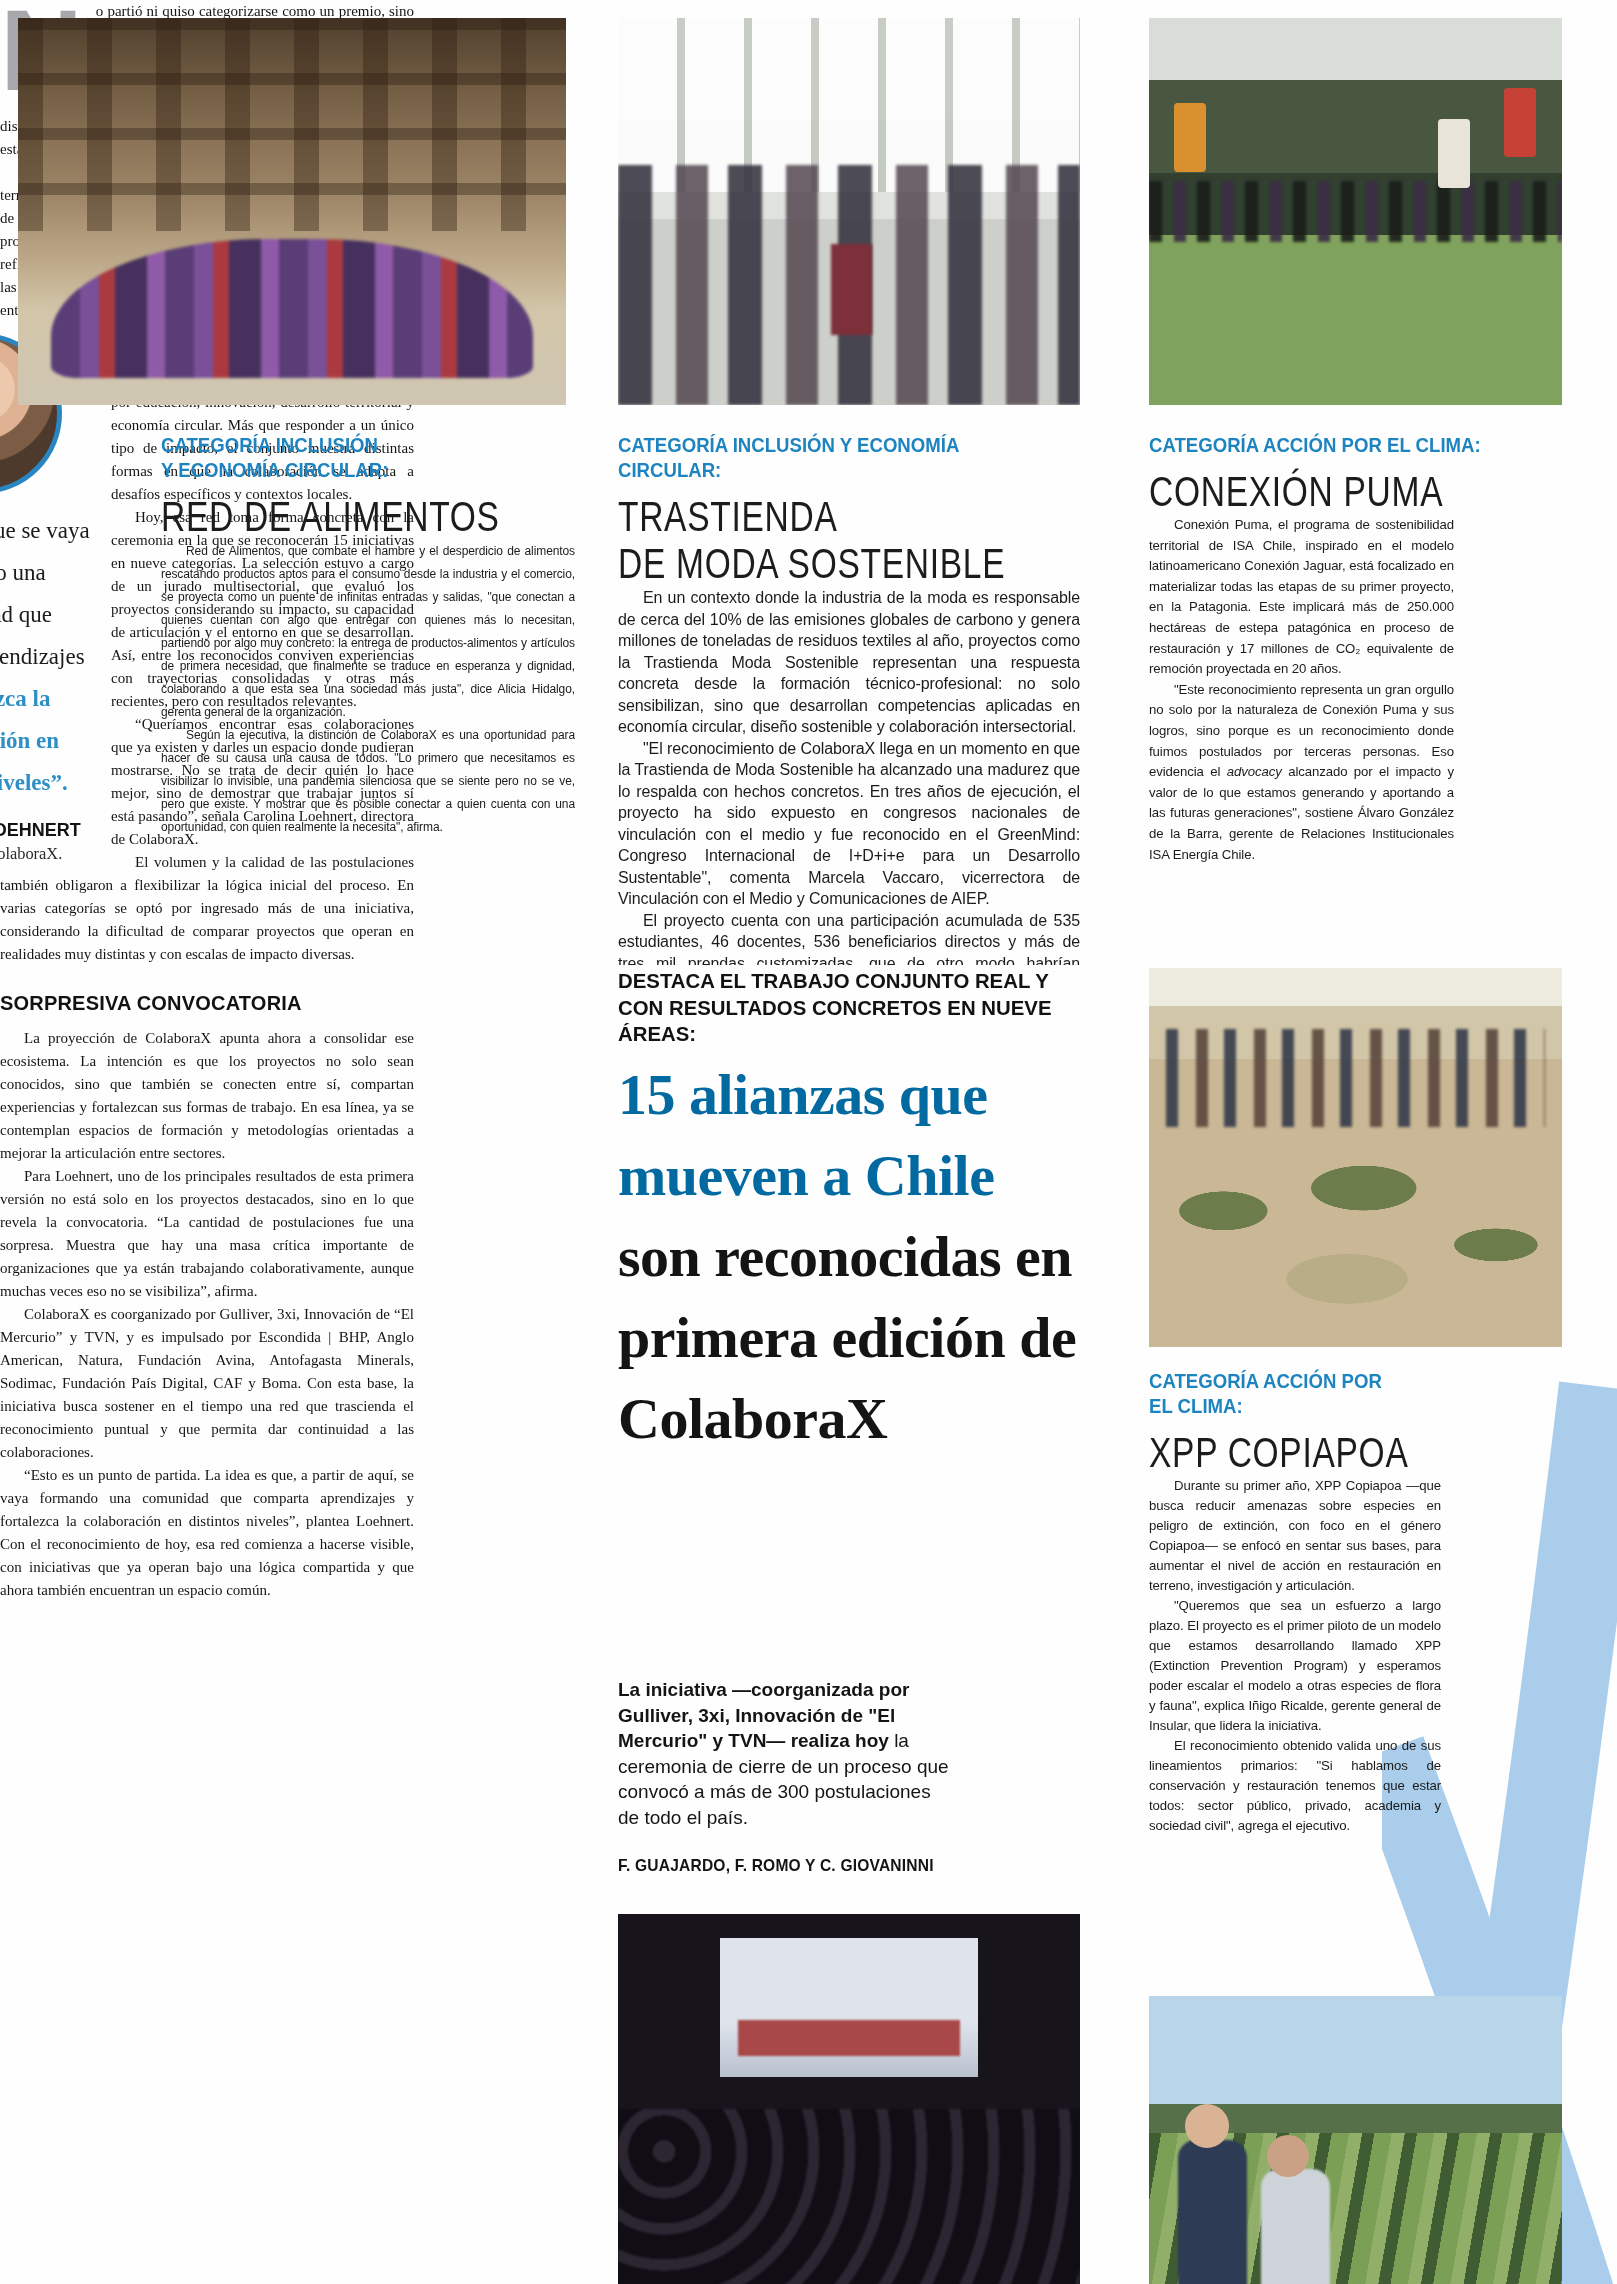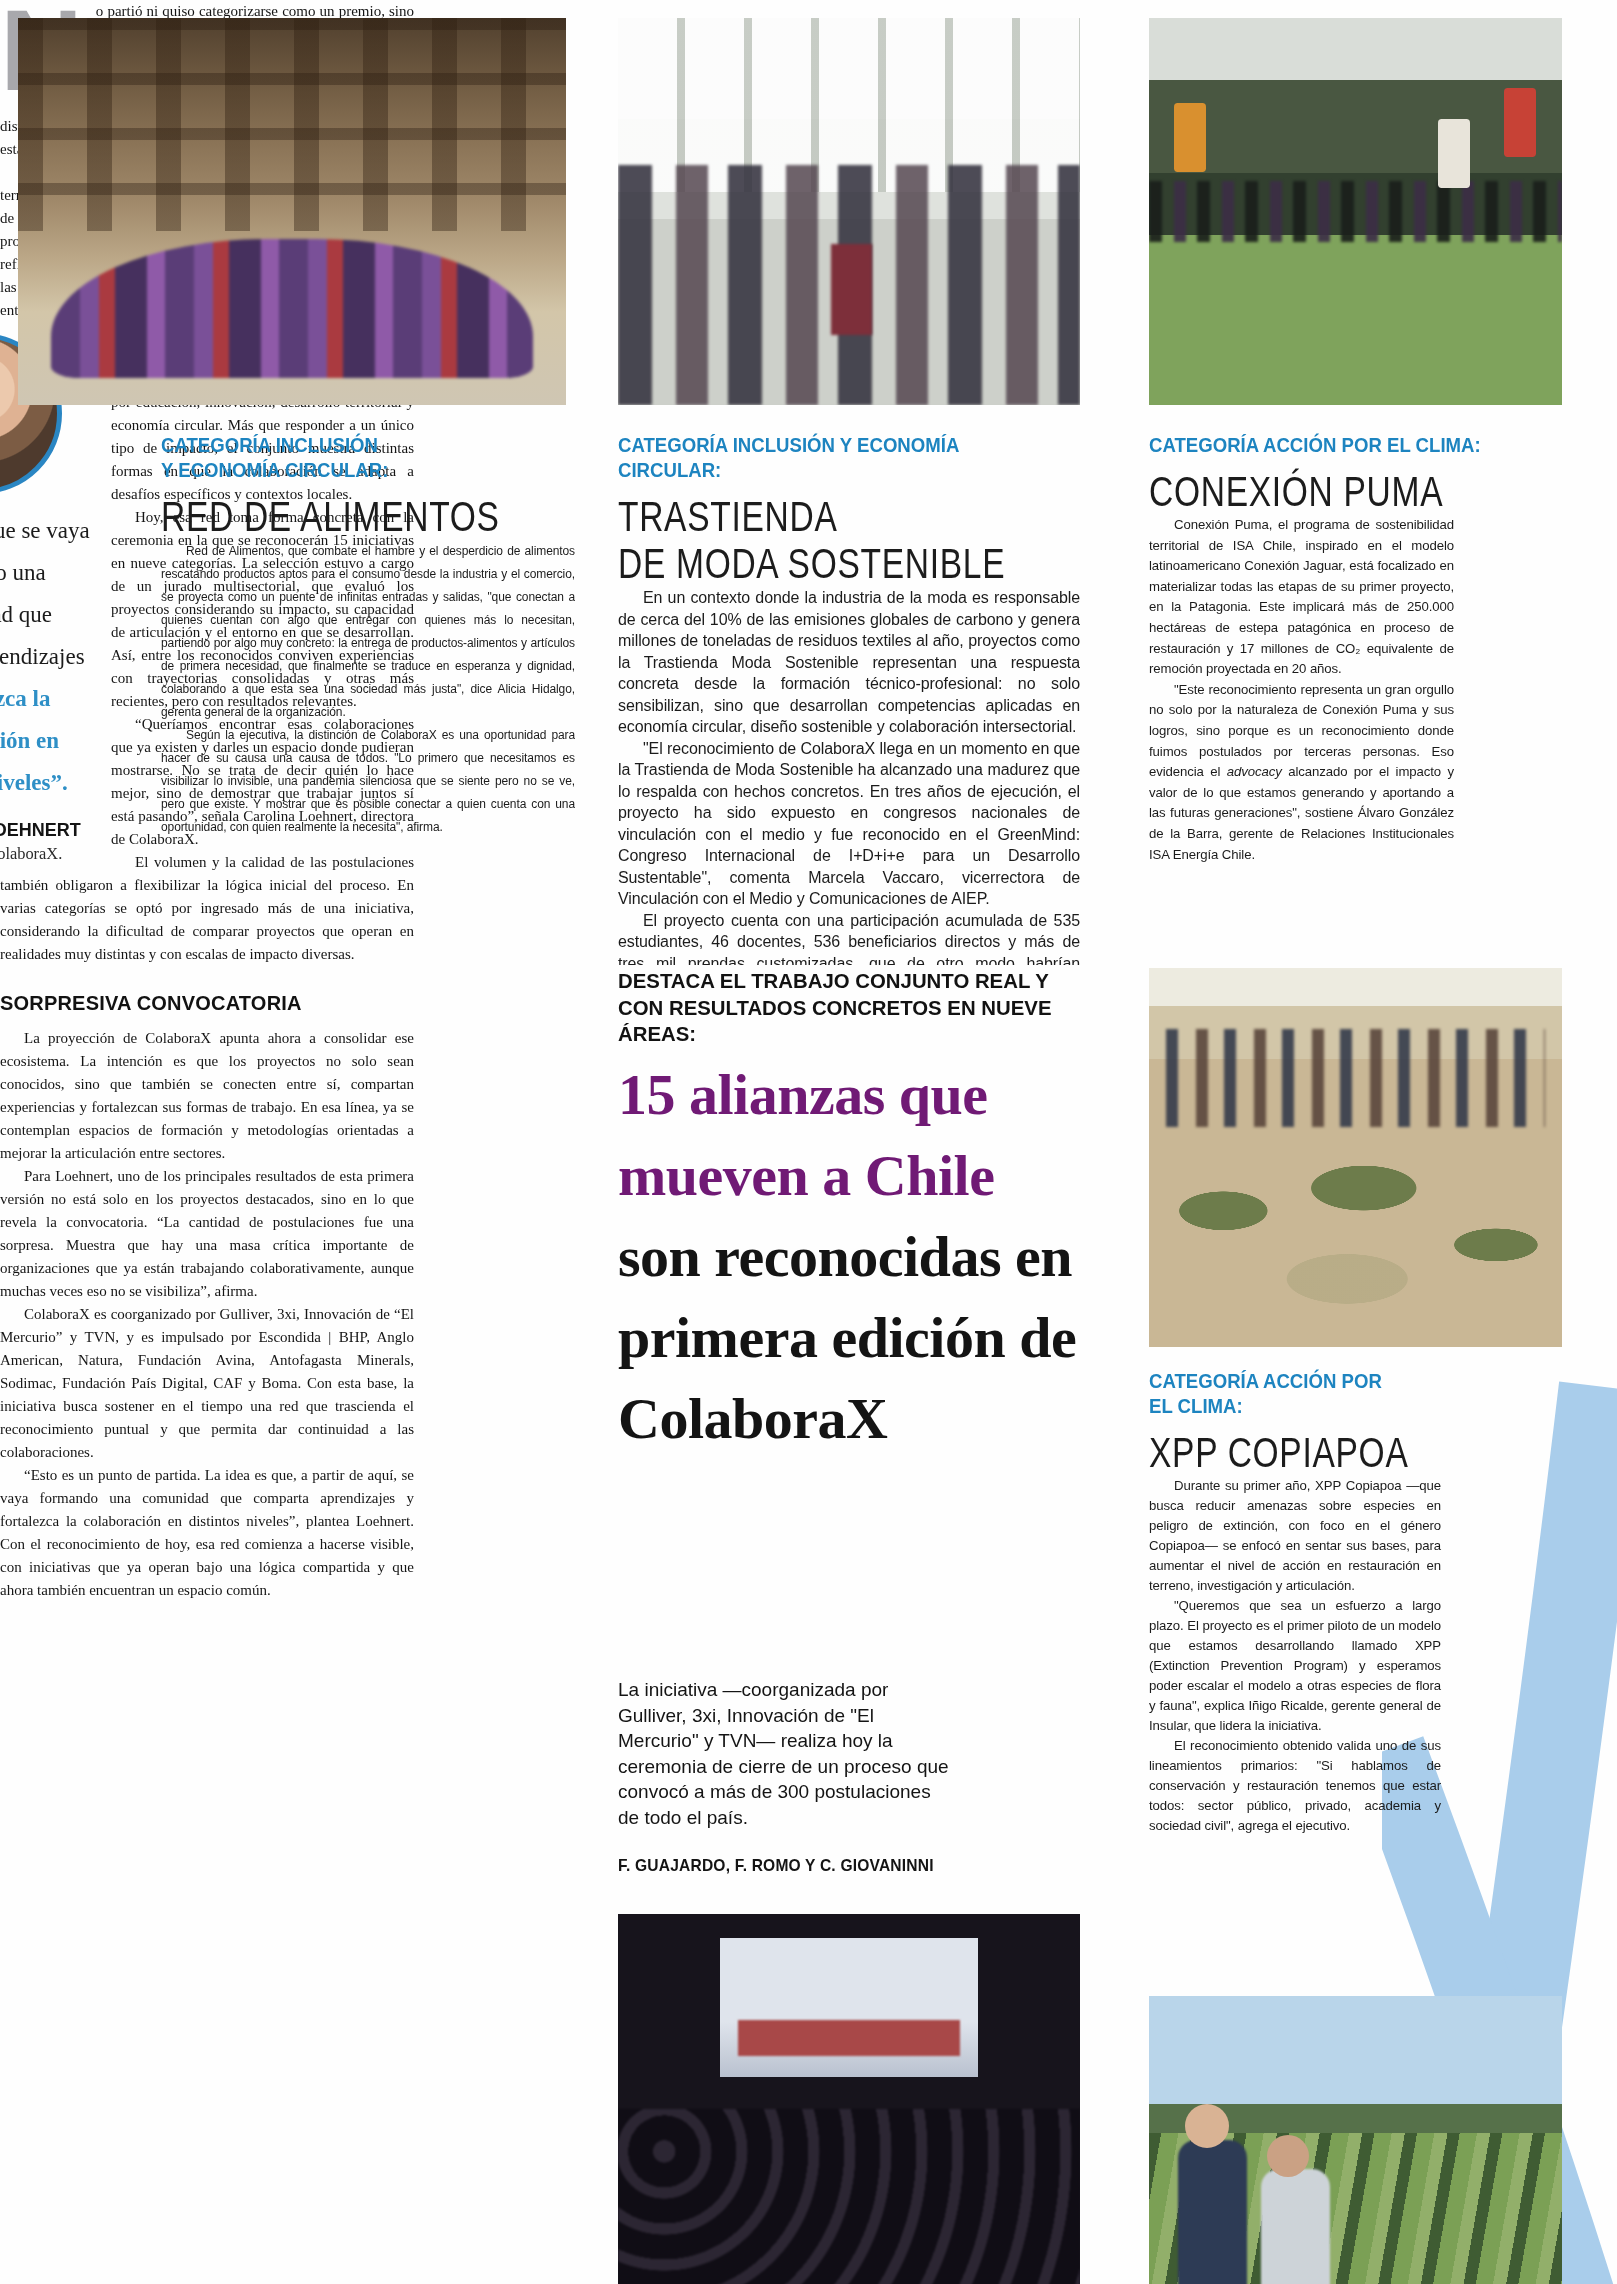--- a/index.html
+++ b/index.html
@@ -11,24 +11,24 @@
              transform:scaleX(.78);transform-origin:left top;white-space:nowrap;}
   .body-sans p{margin:0;text-indent:25px;text-align:justify;letter-spacing:-0.1px;}
   .serif{font-family:"Liberation Serif",serif;}
   .feature-body p{margin:0;text-indent:24px;text-align:justify;font-family:"Liberation Serif",serif;
                   font-size:15px;line-height:23px;color:#151515;}
   .feature-body p.lead{text-indent:0;}
   .dropcap{float:left;font-family:"Liberation Sans",sans-serif;font-weight:700;font-size:115px;line-height:90px;
            color:#a8a8ac;margin:4.6px 12.8px 0 0;}
   .kicker{font-weight:700;font-size:21px;line-height:26.5px;color:#121212;transform:scaleX(.97);transform-origin:left top;}
   .headline{font-family:"Liberation Serif",serif;font-weight:700;font-size:58px;line-height:81px;letter-spacing:-0.5px;}
-  .headline .hl-blue{color:#701a75;}
+  .headline .hl-blue{color:#0369a1;}
   .headline .hl-black{color:#141414;}
   .deck{font-size:19px;line-height:25.6px;color:#141414;text-align:left;}
-  .deck .deck-bold{font-weight:400;margin-top:13px;}
+  .deck .deck-bold{font-weight:700;margin-top:13px;}
   .byline{font-weight:700;font-size:16.4px;letter-spacing:0.2px;color:#141414;transform:scaleX(.95);transform-origin:left top;}
   .subhead{font-weight:700;font-size:20px;letter-spacing:0.2px;color:#121212;margin:25.6px 0 12.8px;text-indent:0;
            font-family:"Liberation Sans",sans-serif;}
   
   .quote-float{float:left;width:219px;margin:11px 20px 6.4px -128px;text-align:center;}
   .portrait{width:151px;height:151px;border-radius:50%;margin:0 auto 16.4px;border:5.5px solid #2a86c3;
             background:radial-gradient(circle at 50% 34%,#ecc9ad 0 26%,#dfb293 27% 40%,#7c5c44 41% 58%,#4e3a2d 59% 100%);}
   .pull-quote{font-family:"Liberation Serif",serif;font-size:23px;line-height:42px;color:#1b1b1b;}
   .pull-quote .pq-blue{color:#2e8fc6;font-weight:700;}
   .pq-author{font-weight:700;font-size:18px;margin-top:15.5px;color:#141414;}

